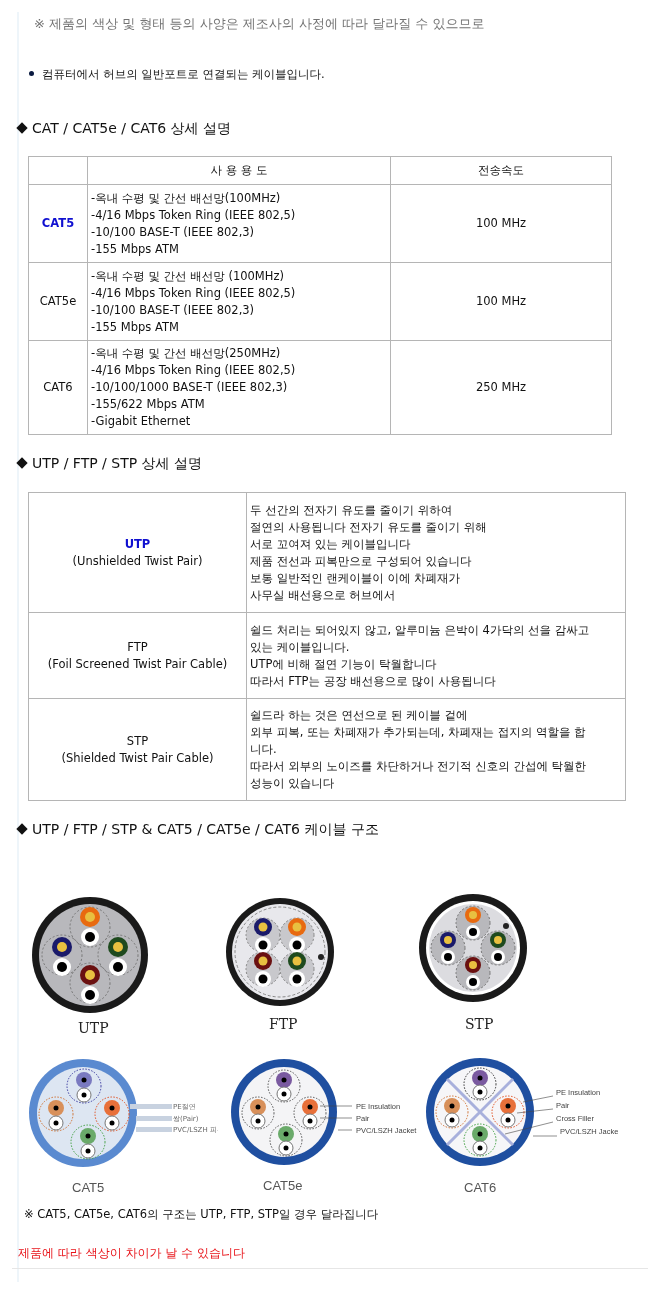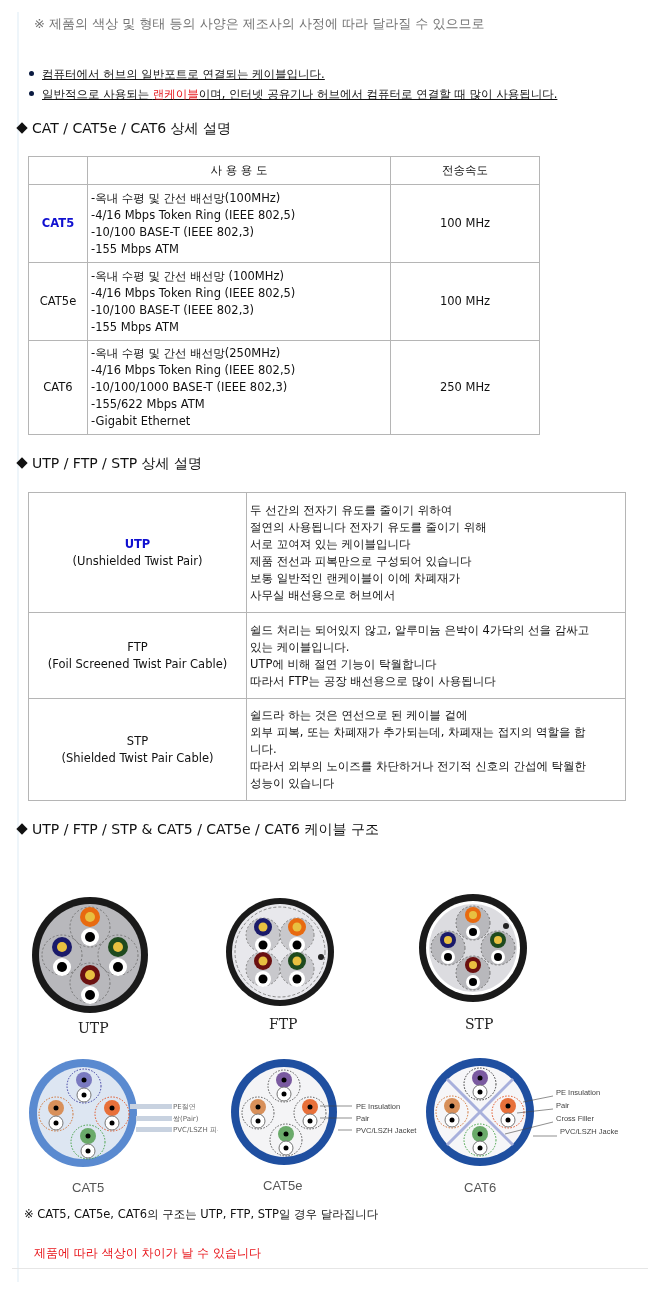--- a/index.html
+++ b/index.html
@@ -2,51 +2,50 @@
 <html><head>
 <meta charset="utf-8">
 <style>
   html, body { margin:0; padding:0; background:#ffffff; }
   body { width:650px; height:1292px; position:relative; overflow:hidden;
          font-family:"DejaVu Sans", "Liberation Sans", sans-serif; font-size:11.5px; color:#111; }
   .edge { position:absolute; left:17px; top:12px; width:2px; height:1270px; background:#eef5fa; }
   .notice { position:absolute; left:34px; top:14px; color:#737373; font-size:13px; line-height:19px; }
   .notice .l2 { padding-left:17px; }
   .bullets { position:absolute; left:28px; top:64px; list-style:none; margin:0; padding:0; font-size:11.5px; line-height:20px; }
-  .bullets li { position:relative; padding-left:14px;text-decoration:underline; }
+  .bullets li { position:relative; padding-left:14px; }
   .bullets li .dot { position:absolute; left:1px; top:7px; width:5px; height:5px; border-radius:50%; background:#0a1a40; }
   .red { color:#e8141a; }
   .sec { position:absolute; left:16px; font-size:14px; }
   .sec .dia { display:inline-block; width:8px; height:8px; background:#111; transform:rotate(45deg); margin-right:6px; margin-left:2px; position:relative; top:-1px; }
   table.spec { position:absolute; border-collapse:collapse; border:1px solid #b5b5b5; }
   table.spec td { border:1px solid #b5b5b5; padding:0; vertical-align:middle; font-size:11.5px; line-height:17px; }
-  .t1 { left:28px; top:156px; width:512px; }
+  .t1 { left:28px; top:156px; width:584px; }
   .t2 { left:28px; top:492px; width:598px; }
   .ctr { text-align:center; }
   .lines { padding-left:3px !important; }
   .blue { color:#1010d0; font-weight:bold; }
   .diag { position:absolute; }
   .cap { position:absolute; font-family:"DejaVu Serif", "Liberation Serif", serif; font-size:14px; color:#222; }
   .cap2 { position:absolute; font-family:"Liberation Sans", sans-serif; font-size:13px; color:#555; }
   .foot1 { position:absolute; left:24px; top:1207px; font-size:11.5px;text-align:right; }
-  .foot2 { position:absolute; left:18px; top:1245px; font-size:12px; color:#e8141a;margin-left:16px; }
+  .foot2 { position:absolute; left:18px; top:1245px; font-size:12px; color:#e8141a; }
   .hr { position:absolute; left:12px; top:1268px; width:636px; height:1px; background:#e6e6e6; }
 </style>
 </head>
 <body>
 
 <div class="edge"></div>
 
 <div class="notice">
   <div>※ 제품의 색상 및 형태 등의 사양은 제조사의 사정에 따라 달라질 수 있으므로</div>
 </div>
 
 <ul class="bullets">
   <li><span class="dot"></span><span>컴퓨터에서 허브의 일반포트로 연결되는 케이블입니다.</span></li>
-  <li><span class="dot"></span><span>일반적으로 사용되는 </span><span class="red">랜케이블</span><span>이며, 인터넷 공유기나 허브에서 컴퓨터로 연결할 때 많이 사용됩니다.</span></li>
 </ul>
 
 <div class="sec" style="top:120px"><span class="dia"></span><span>CAT / CAT5e / CAT6 상세 설명</span></div>
 
 <table class="spec t1">
   <tbody>
       <tr style="height:28px">
     <td style="width:58px"></td>
     <td class="ctr" style="width:302px">사 용 용 도</td>
     <td class="ctr">전송속도</td>

